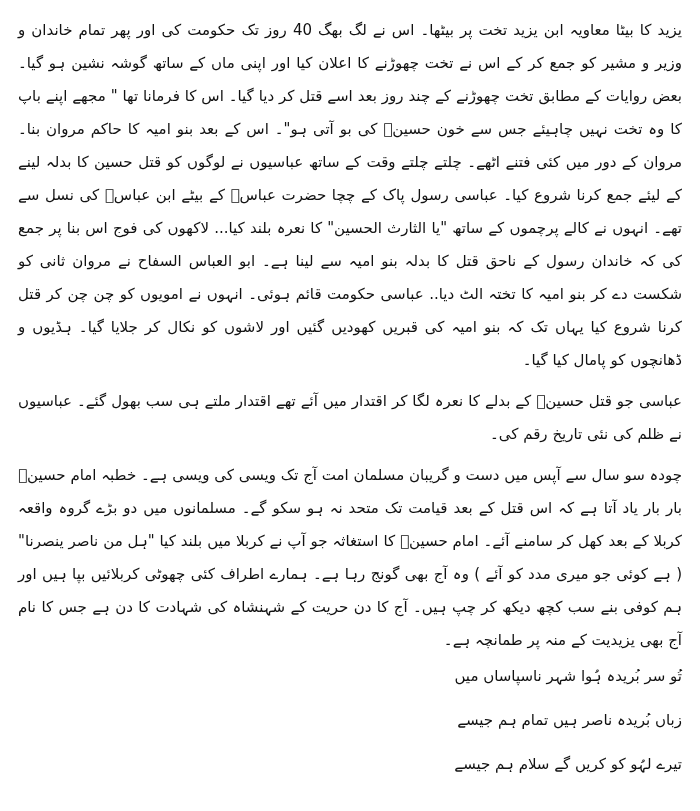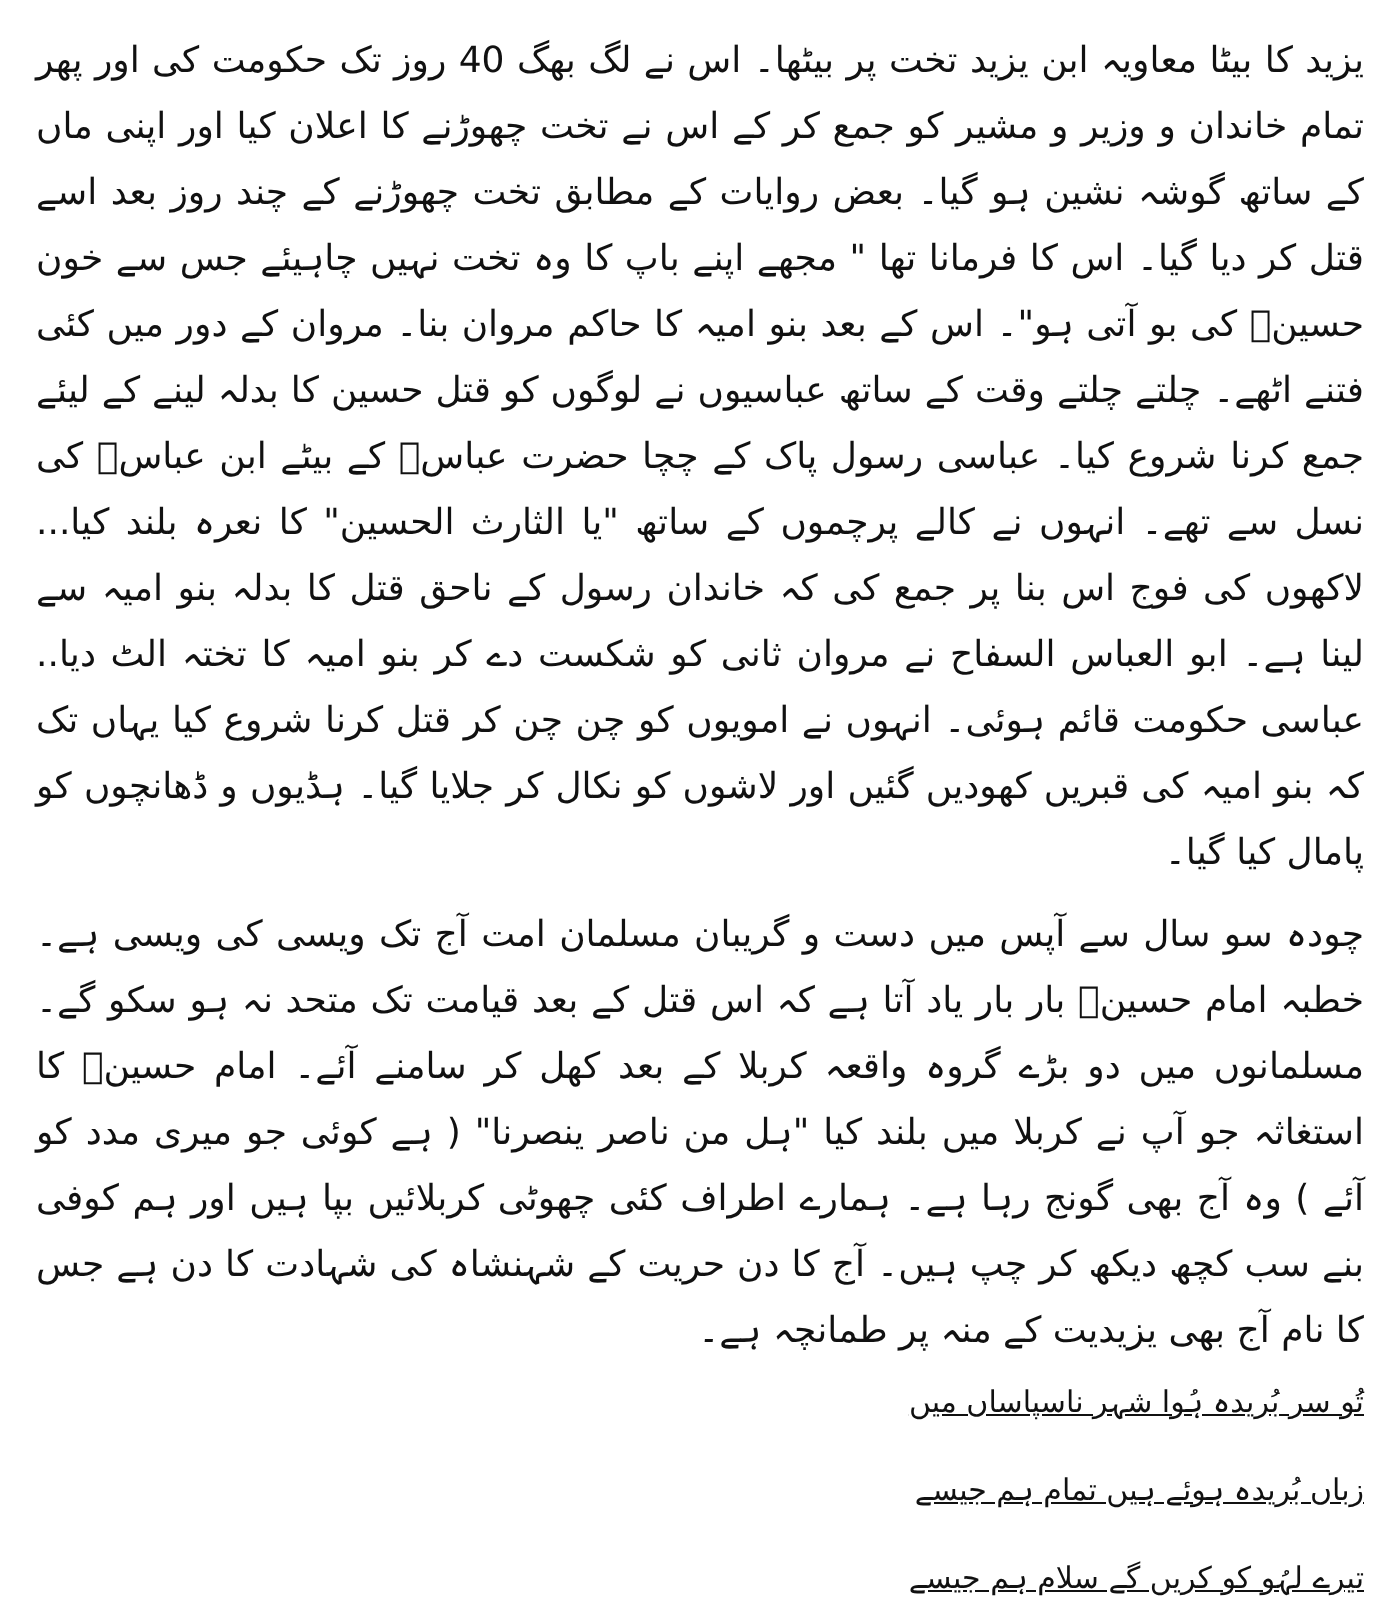--- a/index.html
+++ b/index.html
@@ -17,44 +17,44 @@
     }
     .page {
       position: absolute;
       left: 18px;
       right: 18px;
       top: 14px;
       direction: rtl;
       text-align: justify;
     }
     .para {
-      font-size: 18px;
+      font-size: 15px;
       line-height: 33px;
       margin: 0 0 8px 0;
       text-align: justify;
       text-align-last: right;
     }
     .poem {
       margin-top: 4px;
       padding-right: 0;
     }
     .verse {
       font-size: 15px;
       line-height: 22px;
       margin: 0 0 22px 0;
       text-align: right;
-      text-decoration: underline;
     }
   </style>
 </head>
 <body>
 
 <div class="page">
   <p class="para">یزید کا بیٹا معاویہ ابن یزید تخت پر بیٹھا۔ اس نے لگ بھگ 40 روز تک حکومت کی اور پھر تمام خاندان و وزیر و مشیر کو جمع کر کے اس نے تخت چھوڑنے کا اعلان کیا اور اپنی ماں کے ساتھ گوشہ نشین ہو گیا۔ بعض روایات کے مطابق تخت چھوڑنے کے چند روز بعد اسے قتل کر دیا گیا۔ اس کا فرمانا تھا " مجھے اپنے باپ کا وہ تخت نہیں چاہیئے جس سے خون حسینؑ کی بو آتی ہو"۔ اس کے بعد بنو امیہ کا حاکم مروان بنا۔ مروان کے دور میں کئی فتنے اٹھے۔ چلتے چلتے وقت کے ساتھ عباسیوں نے لوگوں کو قتل حسین کا بدلہ لینے کے لیئے جمع کرنا شروع کیا۔ عباسی رسول پاک کے چچا حضرت عباسؓ کے بیٹے ابن عباسؓ کی نسل سے تھے۔ انہوں نے کالے پرچموں کے ساتھ "یا الثارث الحسین" کا نعرہ بلند کیا... لاکھوں کی فوج اس بنا پر جمع کی کہ خاندان رسول کے ناحق قتل کا بدلہ بنو امیہ سے لینا ہے۔ ابو العباس السفاح نے مروان ثانی کو شکست دے کر بنو امیہ کا تختہ الٹ دیا.. عباسی حکومت قائم ہوئی۔ انہوں نے امویوں کو چن چن کر قتل کرنا شروع کیا یہاں تک کہ بنو امیہ کی قبریں کھودیں گئیں اور لاشوں کو نکال کر جلایا گیا۔ ہڈیوں و ڈھانچوں کو پامال کیا گیا۔</p>
+  <p class="para">عباسی جو قتل حسینؑ کے بدلے کا نعرہ لگا کر اقتدار میں آئے تھے اقتدار ملتے ہی سب بھول گئے۔ عباسیوں نے ظلم کی نئی تاریخ رقم کی۔</p>
   <p class="para">چودہ سو سال سے آپس میں دست و گریبان مسلمان امت آج تک ویسی کی ویسی ہے۔ خطبہ امام حسینؑ بار بار یاد آتا ہے کہ اس قتل کے بعد قیامت تک متحد نہ ہو سکو گے۔ مسلمانوں میں دو بڑے گروہ واقعہ کربلا کے بعد کھل کر سامنے آئے۔ امام حسینؑ کا استغاثہ جو آپ نے کربلا میں بلند کیا "ہل من ناصر ینصرنا" ( ہے کوئی جو میری مدد کو آئے ) وہ آج بھی گونج رہا ہے۔ ہمارے اطراف کئی چھوٹی کربلائیں بپا ہیں اور ہم کوفی بنے سب کچھ دیکھ کر چپ ہیں۔ آج کا دن حریت کے شہنشاہ کی شہادت کا دن ہے جس کا نام آج بھی یزیدیت کے منہ پر طمانچہ ہے۔</p>
 
   <div class="poem">
     <p class="verse">تُو سر بُریدہ ہُوا شہر ناسپاساں میں</p>
-    <p class="verse">زباں بُریدہ ہوئے ہیں تمام ہم جیسے</p>
+    <p class="verse">زباں بُریدہ ناصر ہیں تمام ہم جیسے</p>
     <p class="verse">تیرے لہُو کو کریں گے سلام ہم جیسے</p>
 
   </div>
 </div>
 
 </body></html>

